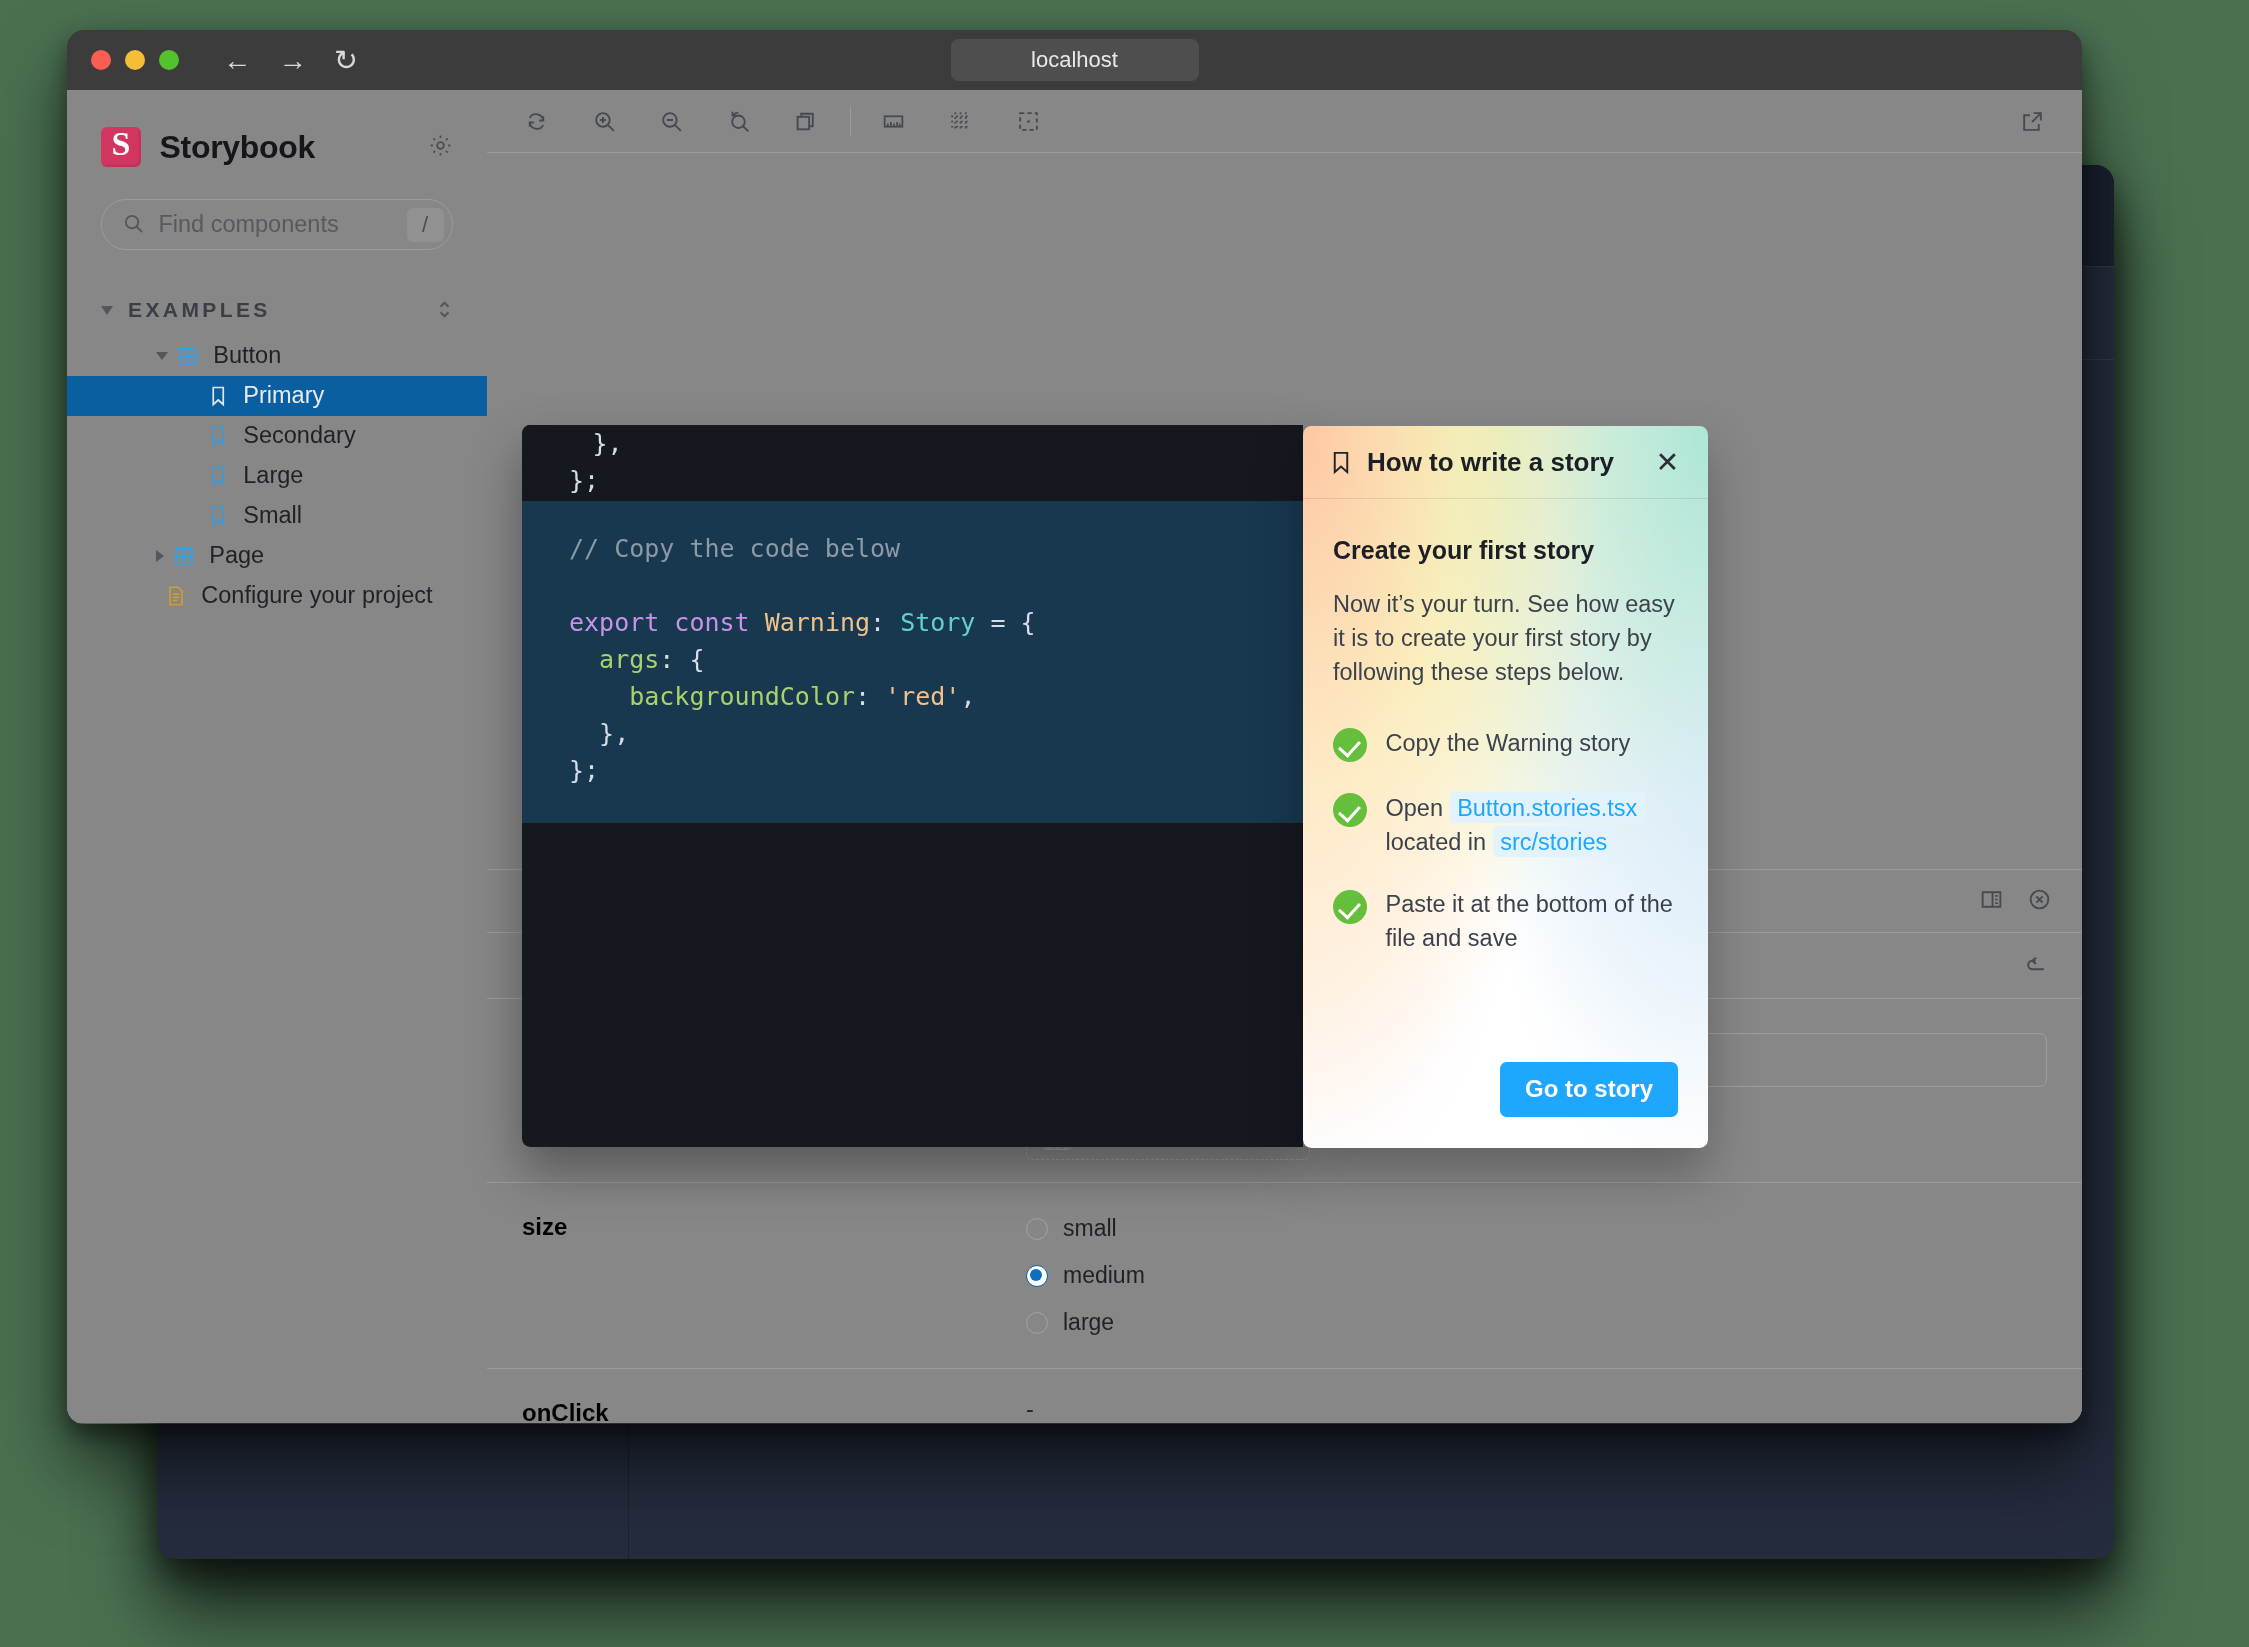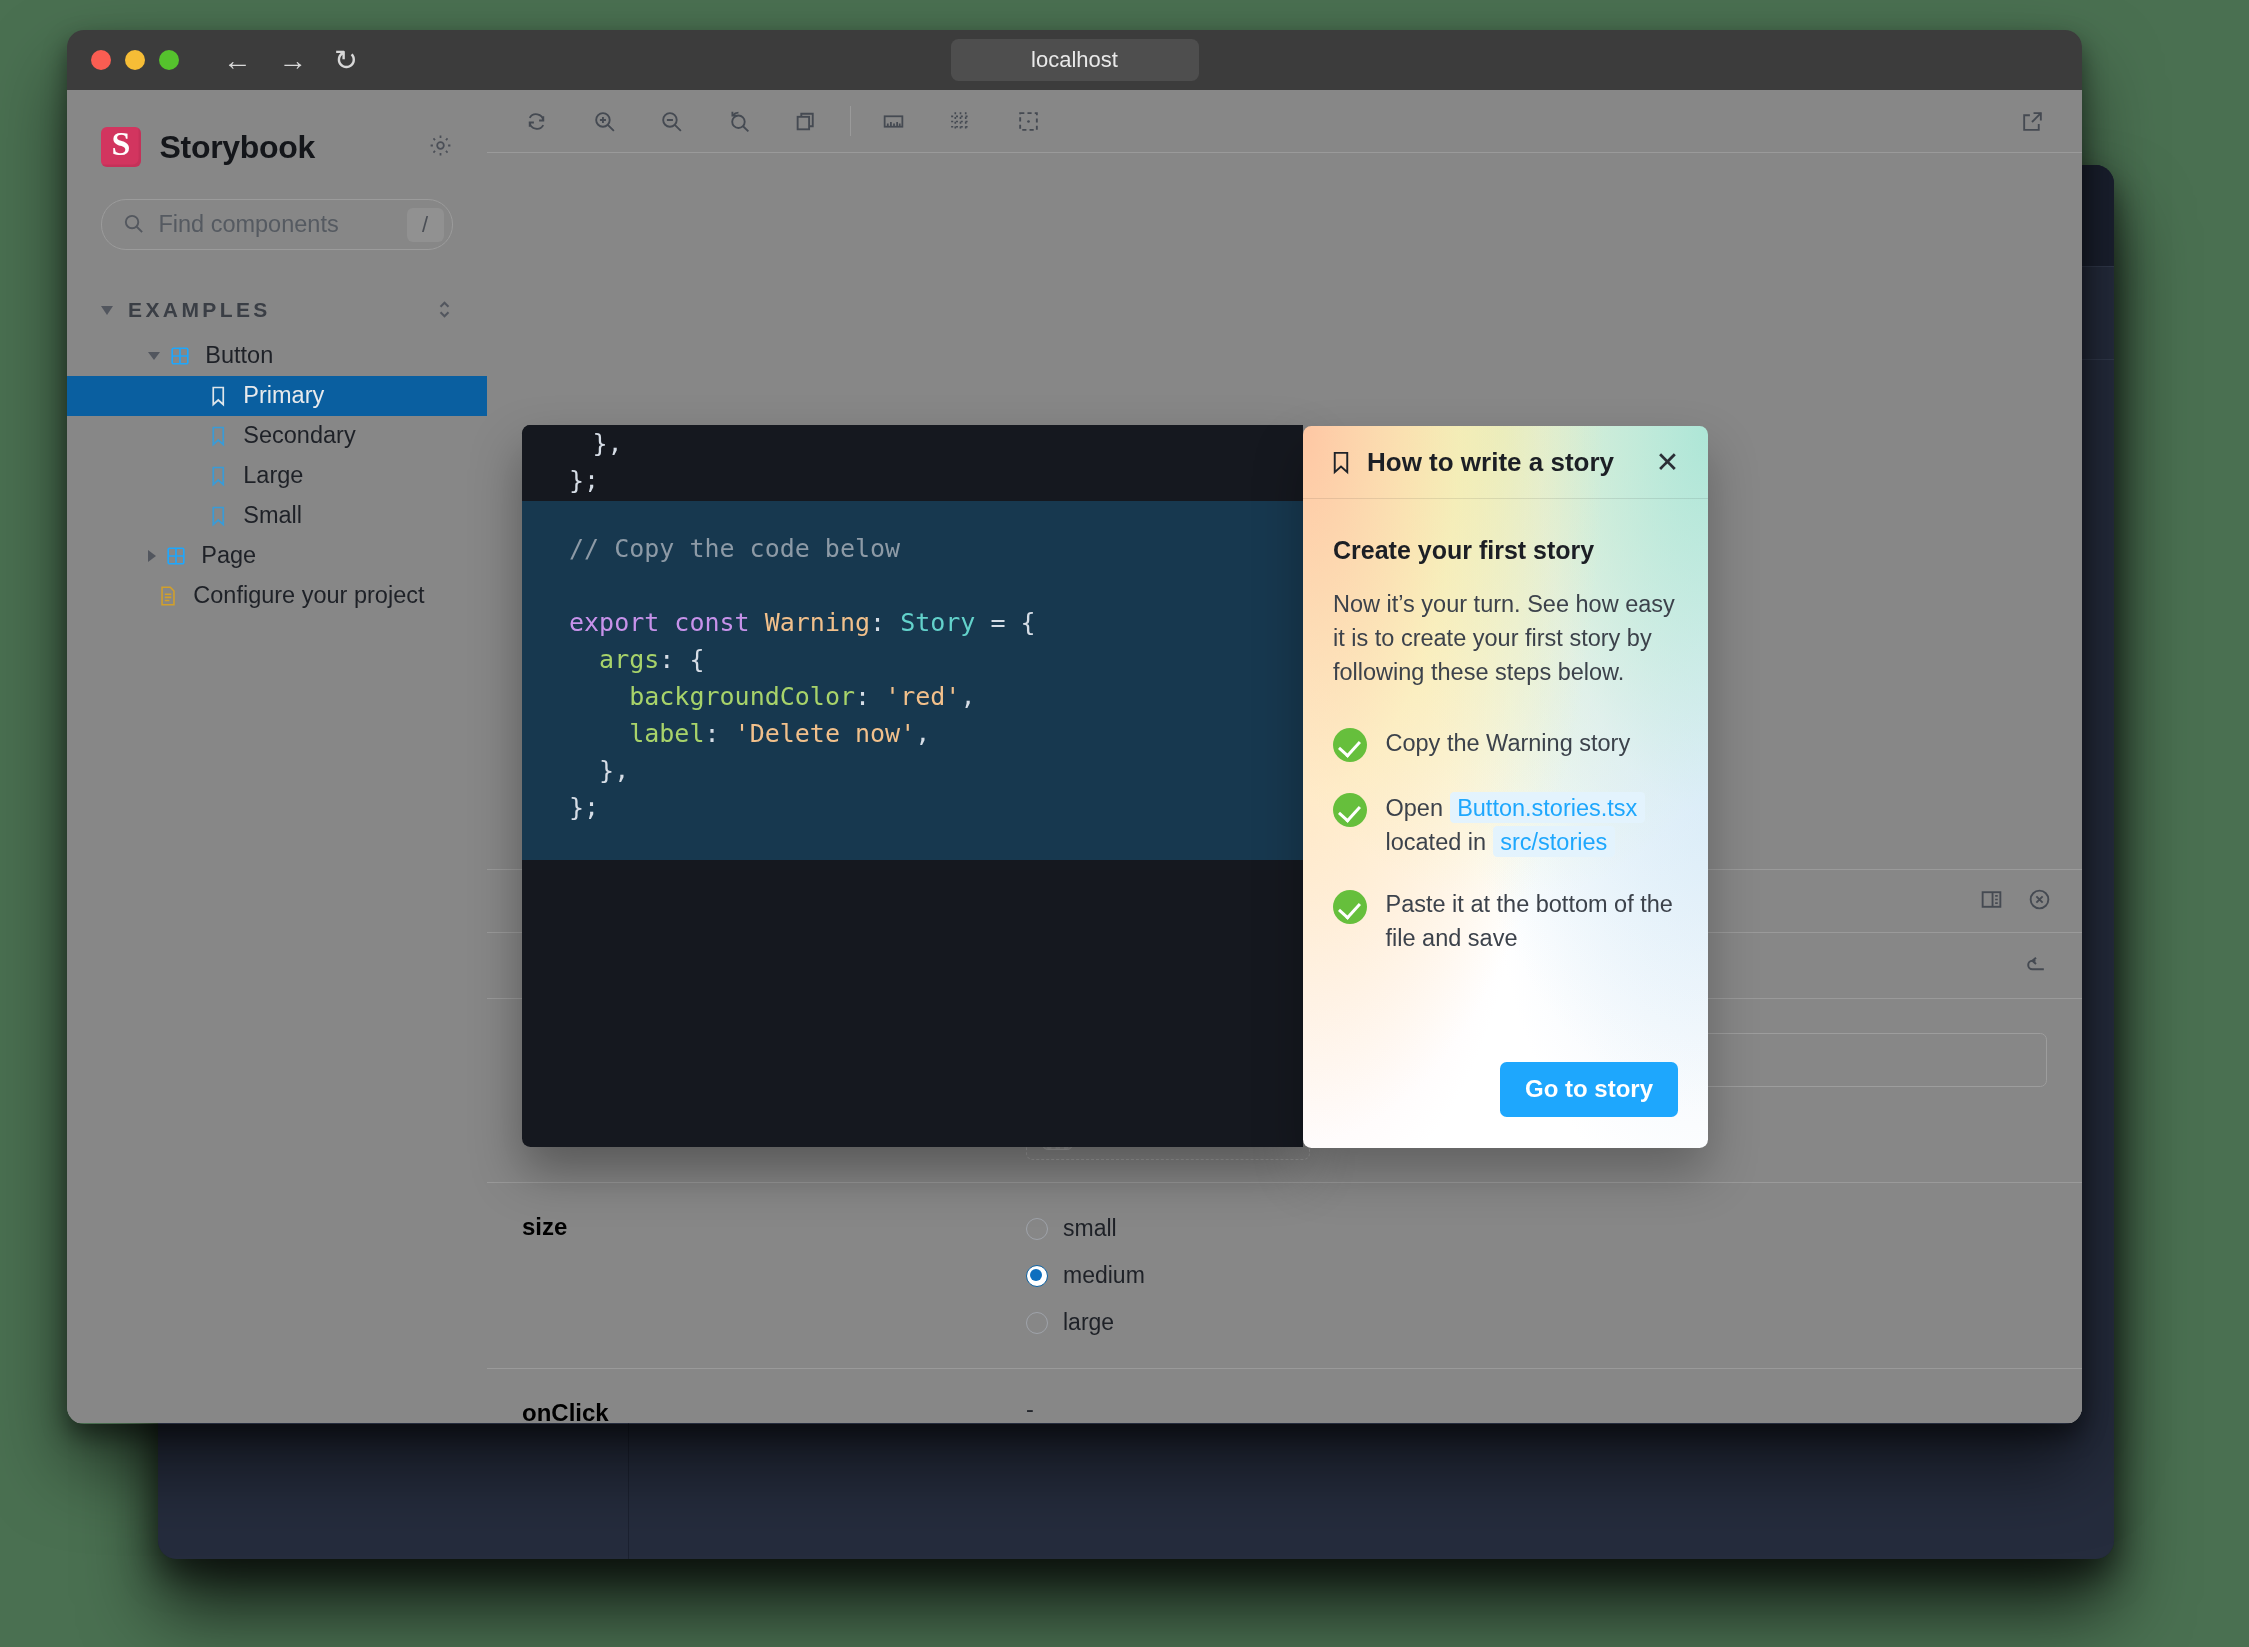--- a/index.html
+++ b/index.html
@@ -70,21 +70,21 @@
     display:flex;align-items:center;padding:0 8.4px 0 20px;color:#54585f;
   }
   .sb-search .ph{font-size:23.5px;color:#555a61;margin-left:13.4px;flex:1;}
   .sb-slash{width:37px;height:34px;border-radius:5.9px;background:#919191;display:flex;align-items:center;justify-content:center;
      color:#4a4e55;font-size:22px;}
   .sb-grouphdr{display:flex;align-items:center;padding:47px 34px 0 34px;}
   .sb-grouphdr .gcaret{width:0;height:0;border-top:9.2px solid #52565e;border-left:6.7px solid transparent;border-right:6.7px solid transparent;margin-right:15px;}
   .sb-grouplabel{font-size:21px;font-weight:bold;letter-spacing:3.4px;color:#3a3e45;flex:1;}
   .sb-sortarrow{color:#52565e;font-size:18.5px;line-height:.8;text-align:center;}
   .sb-tree{margin-top:11.8px;}
-  .sb-node{display:flex;align-items:center;height:40px;font-size:23.5px;color:#1e2127;padding-left:0;}
+  .sb-node{display:flex;align-items:center;height:40px;font-size:23.5px;color:#1e2127;padding-left:8px;}
   .sb-node .ncaret{width:0;height:0;margin-left:81px;margin-right:8.4px;}
   .sb-node .ncaret.open{border-top:8.4px solid #52565e;border-left:6.7px solid transparent;border-right:6.7px solid transparent;}
   .sb-node .ncaret.closed{border-left:8.4px solid #52565e;border-top:6.7px solid transparent;border-bottom:6.7px solid transparent;}
   .sb-node .ncaret.none{border:none;}
   .sb-icon{width:23.5px;margin-right:13.4px;display:flex;align-items:center;justify-content:center;}
   .sb-node.story{padding-left:0;}
   .sb-node.story .sb-icon{margin-left:50px;}
   .sb-node.selected{background:#0a5fa0;color:#fff;}
   .sb-node.selected .sb-lbl{color:#e8eaec;}
   .sb-lbl{line-height:1;}
@@ -493,21 +493,20 @@
       <div class="l a">},</div>
       <div class="l">};</div>
     </div>
     <div class="snip-body">
       <div class="cm">// Copy the code below</div>
       <div style="height:37px"></div>
       <div id="snip-lines">
           <div style="white-space: pre;"><span class="kw">export </span><span class="kw">const </span><span class="cls">Warning</span><span class="pl">: </span><span class="typ">Story</span><span class="pl"> = {</span></div>
           <div style="white-space: pre;"><span class="pl">  </span><span class="prop">args</span><span class="pl">: {</span></div>
           <div style="white-space: pre;"><span class="pl">    </span><span class="prop">backgroundColor</span><span class="pl">: </span><span class="str">'red'</span><span class="pl">,</span></div>
-          <div style="white-space: pre;"><span class="pl">    </span><span class="prop">label</span><span class="pl">: </span><span class="str">'Delete now'</span><span class="pl">,</span></div>
           <div style="white-space: pre;"><span class="pl">  },</span></div>
           <div style="white-space: pre;"><span class="pl">};</span></div>
         </div>
     </div>
     <div class="snip-fill"></div>
   </div>
 
   <div id="howto">
     <div class="ht-head">
       <span class="ht-bm">

